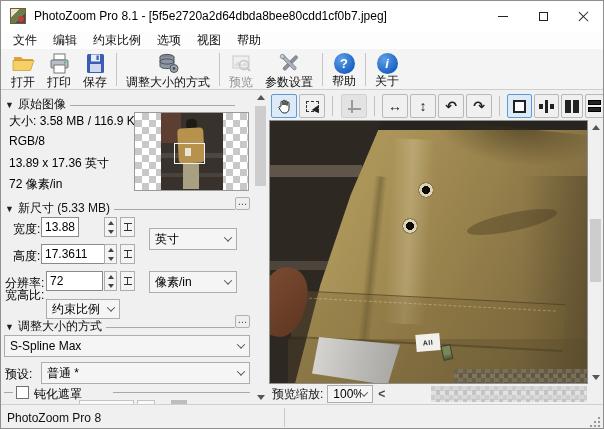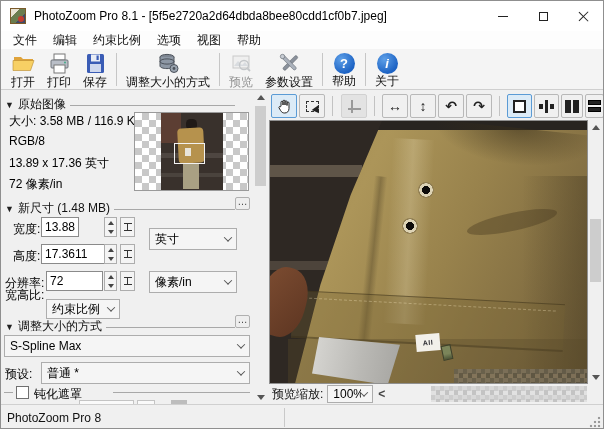--- a/index.html
+++ b/index.html
@@ -236,21 +236,21 @@
         <div style="position:absolute;left:25px;top:6px;width:11px;height:11px;background:#201a17;border-radius:40%;"></div>
         <div style="position:absolute;left:17px;top:15px;width:26px;height:35px;background:#b6924d;border-radius:4px;transform:rotate(-3deg);"></div>
         <div style="position:absolute;left:24px;top:35px;width:6px;height:8px;background:#e8e4da;"></div>
         <div style="position:absolute;left:22px;top:50px;width:16px;height:26px;background:#a9a083;"></div>
         <div style="position:absolute;left:13px;top:30px;width:31px;height:21px;border:1.5px solid #f2f2f2;background:transparent;"></div>
       </div>
     </div>
 
     <div class="sec-header" style="top:110px;">
       <span class="tri">▼</span>
-      <span>新尺寸 (1.48 MB)</span>
+      <span>新尺寸 (5.33 MB)</span>
       <span class="rule"></span>
     </div>
     <div class="dots-btn" style="left:234px;top:107px;">…</div>
 
     <div class="flabel" style="left:12px;top:131px;">宽度:</div>
     <input class="textbox" style="left: 40px; top: 127px; width: 38px;" value="13.8889">
     <div class="spin" style="left:103px;top:127px;">
         <div>
           <span class="tri-up"></span>
         </div>

